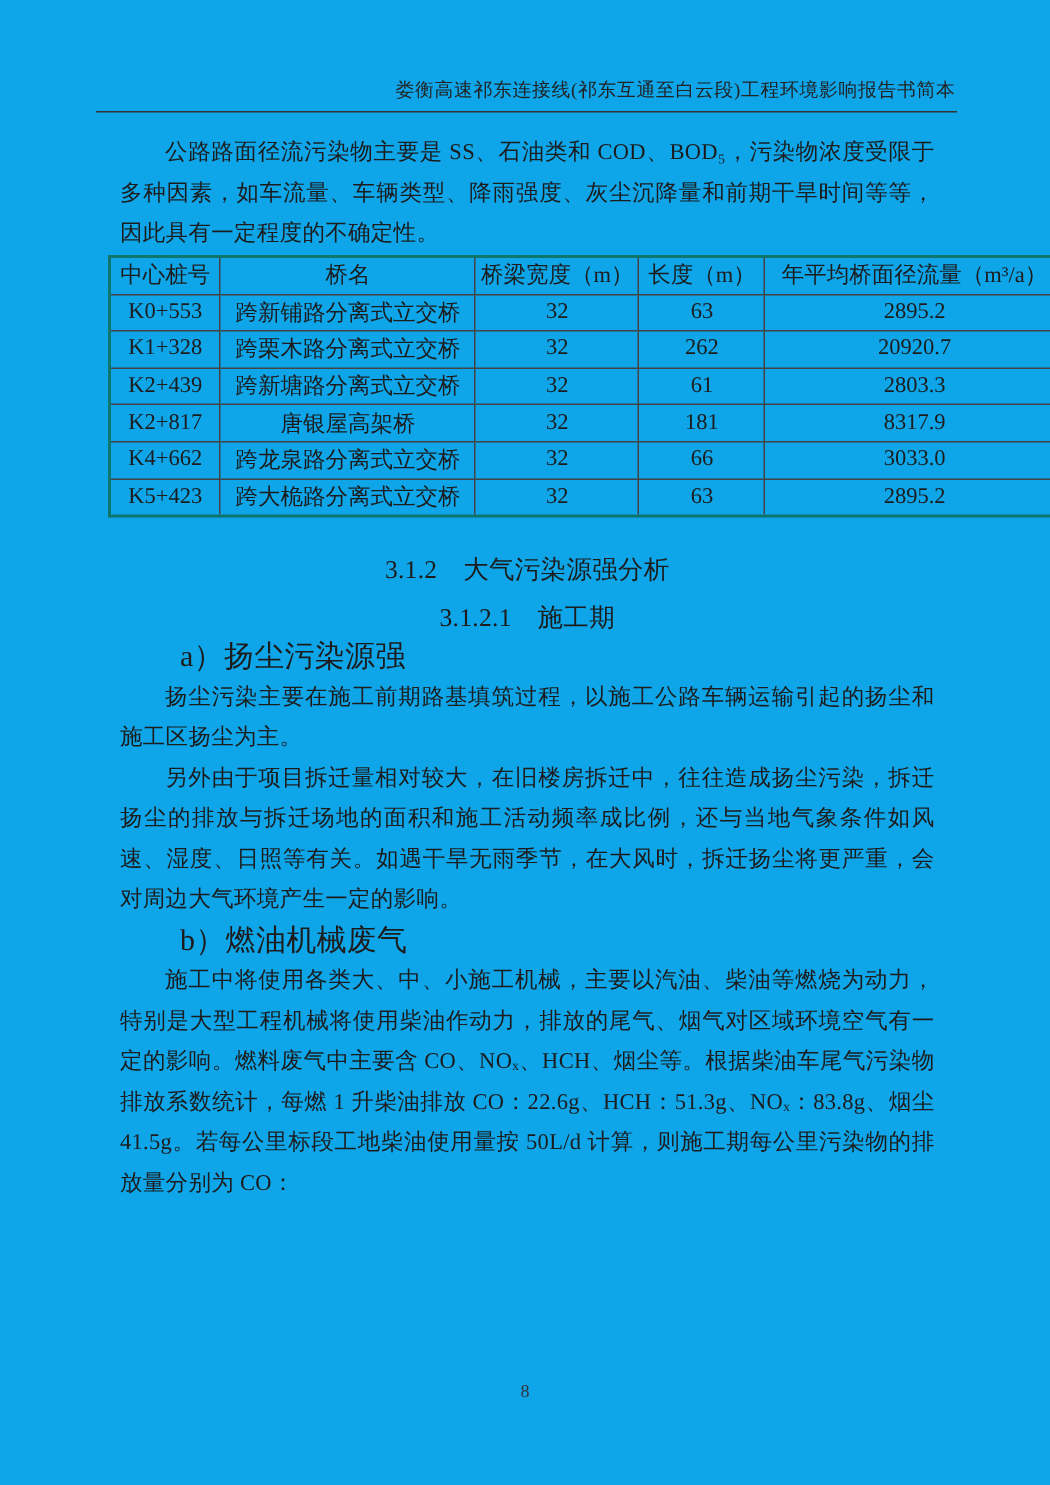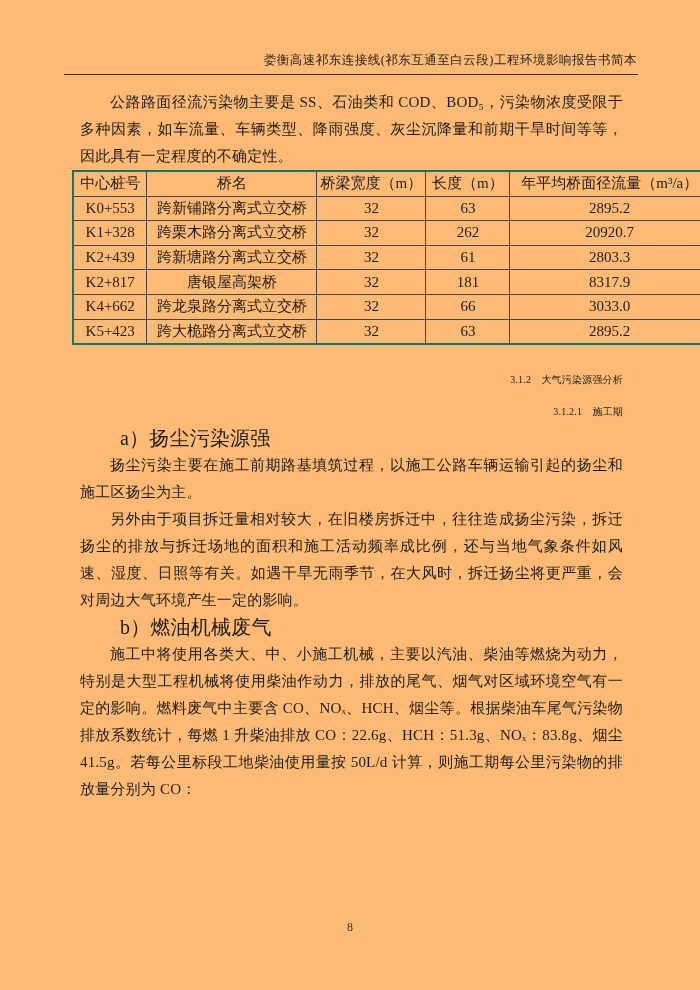--- a/index.html
+++ b/index.html
@@ -7,21 +7,21 @@
     padding: 0;
     width: 700px;
     height: 990px;
     overflow: hidden;
     background: #ffffff;
   }
   .page {
     position: relative;
     width: 700px;
     height: 990px;
-    background: #fdba74;
+    background: #0ea5e9;
     font-family: "Liberation Serif", "DejaVu Serif", serif;
     color: #1c1c1c;
     box-sizing: border-box;
   }
   .running-header {
     position: absolute;
     top: 52px;
     left: 64px;
     right: 63px;
     text-align: right;
@@ -71,23 +71,23 @@
     height: 23.6px;
     text-align: center;
     vertical-align: middle;
     padding: 0 2px;
     font-weight: normal;
     white-space: nowrap;
     overflow: hidden;
   }
   .sec-heading {
     margin: 0;
-    font-size: 10px;
+    font-size: 17px;
     line-height: 27px;
-    text-align: right;
+    text-align: center;
     letter-spacing: 0.2px;
   }
   .sec-heading.first { margin-top: 21px; }
   .sec-heading.second { margin-top: 5px; }
   .list-item {
     margin: 0;
     font-size: 20px;
     line-height: 27px;
     text-indent: 2em;
     letter-spacing: 0.2px;

